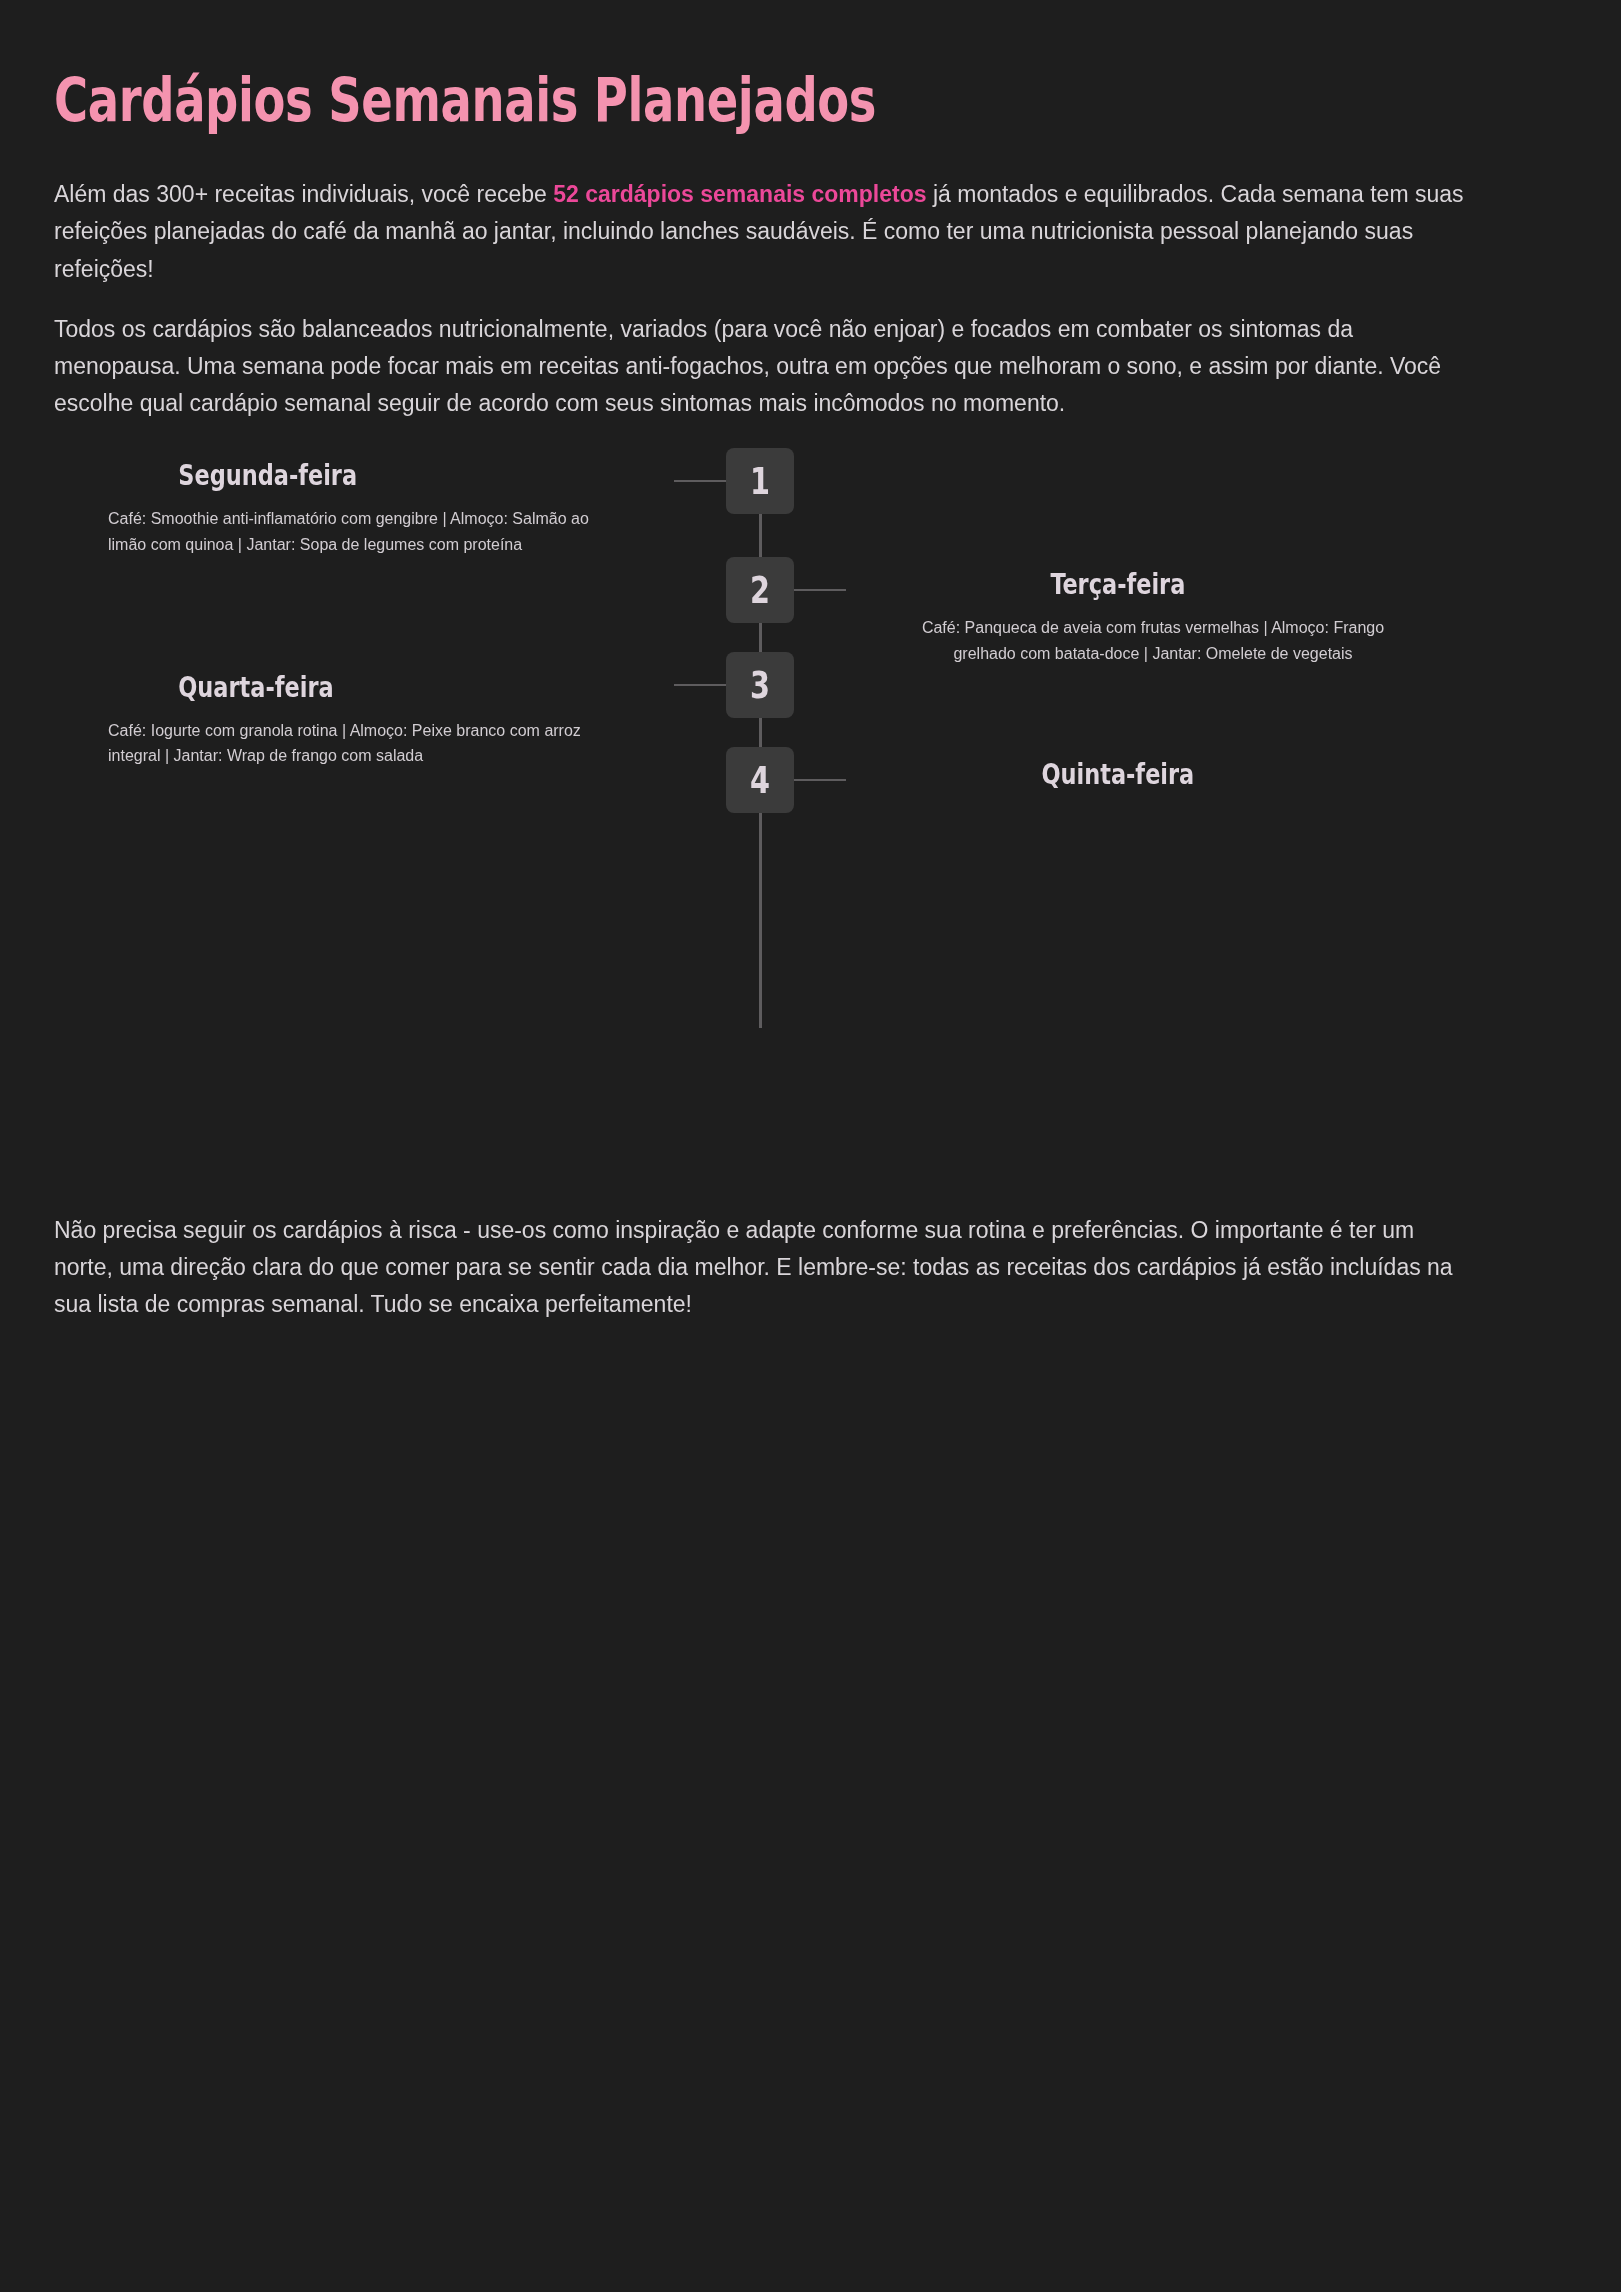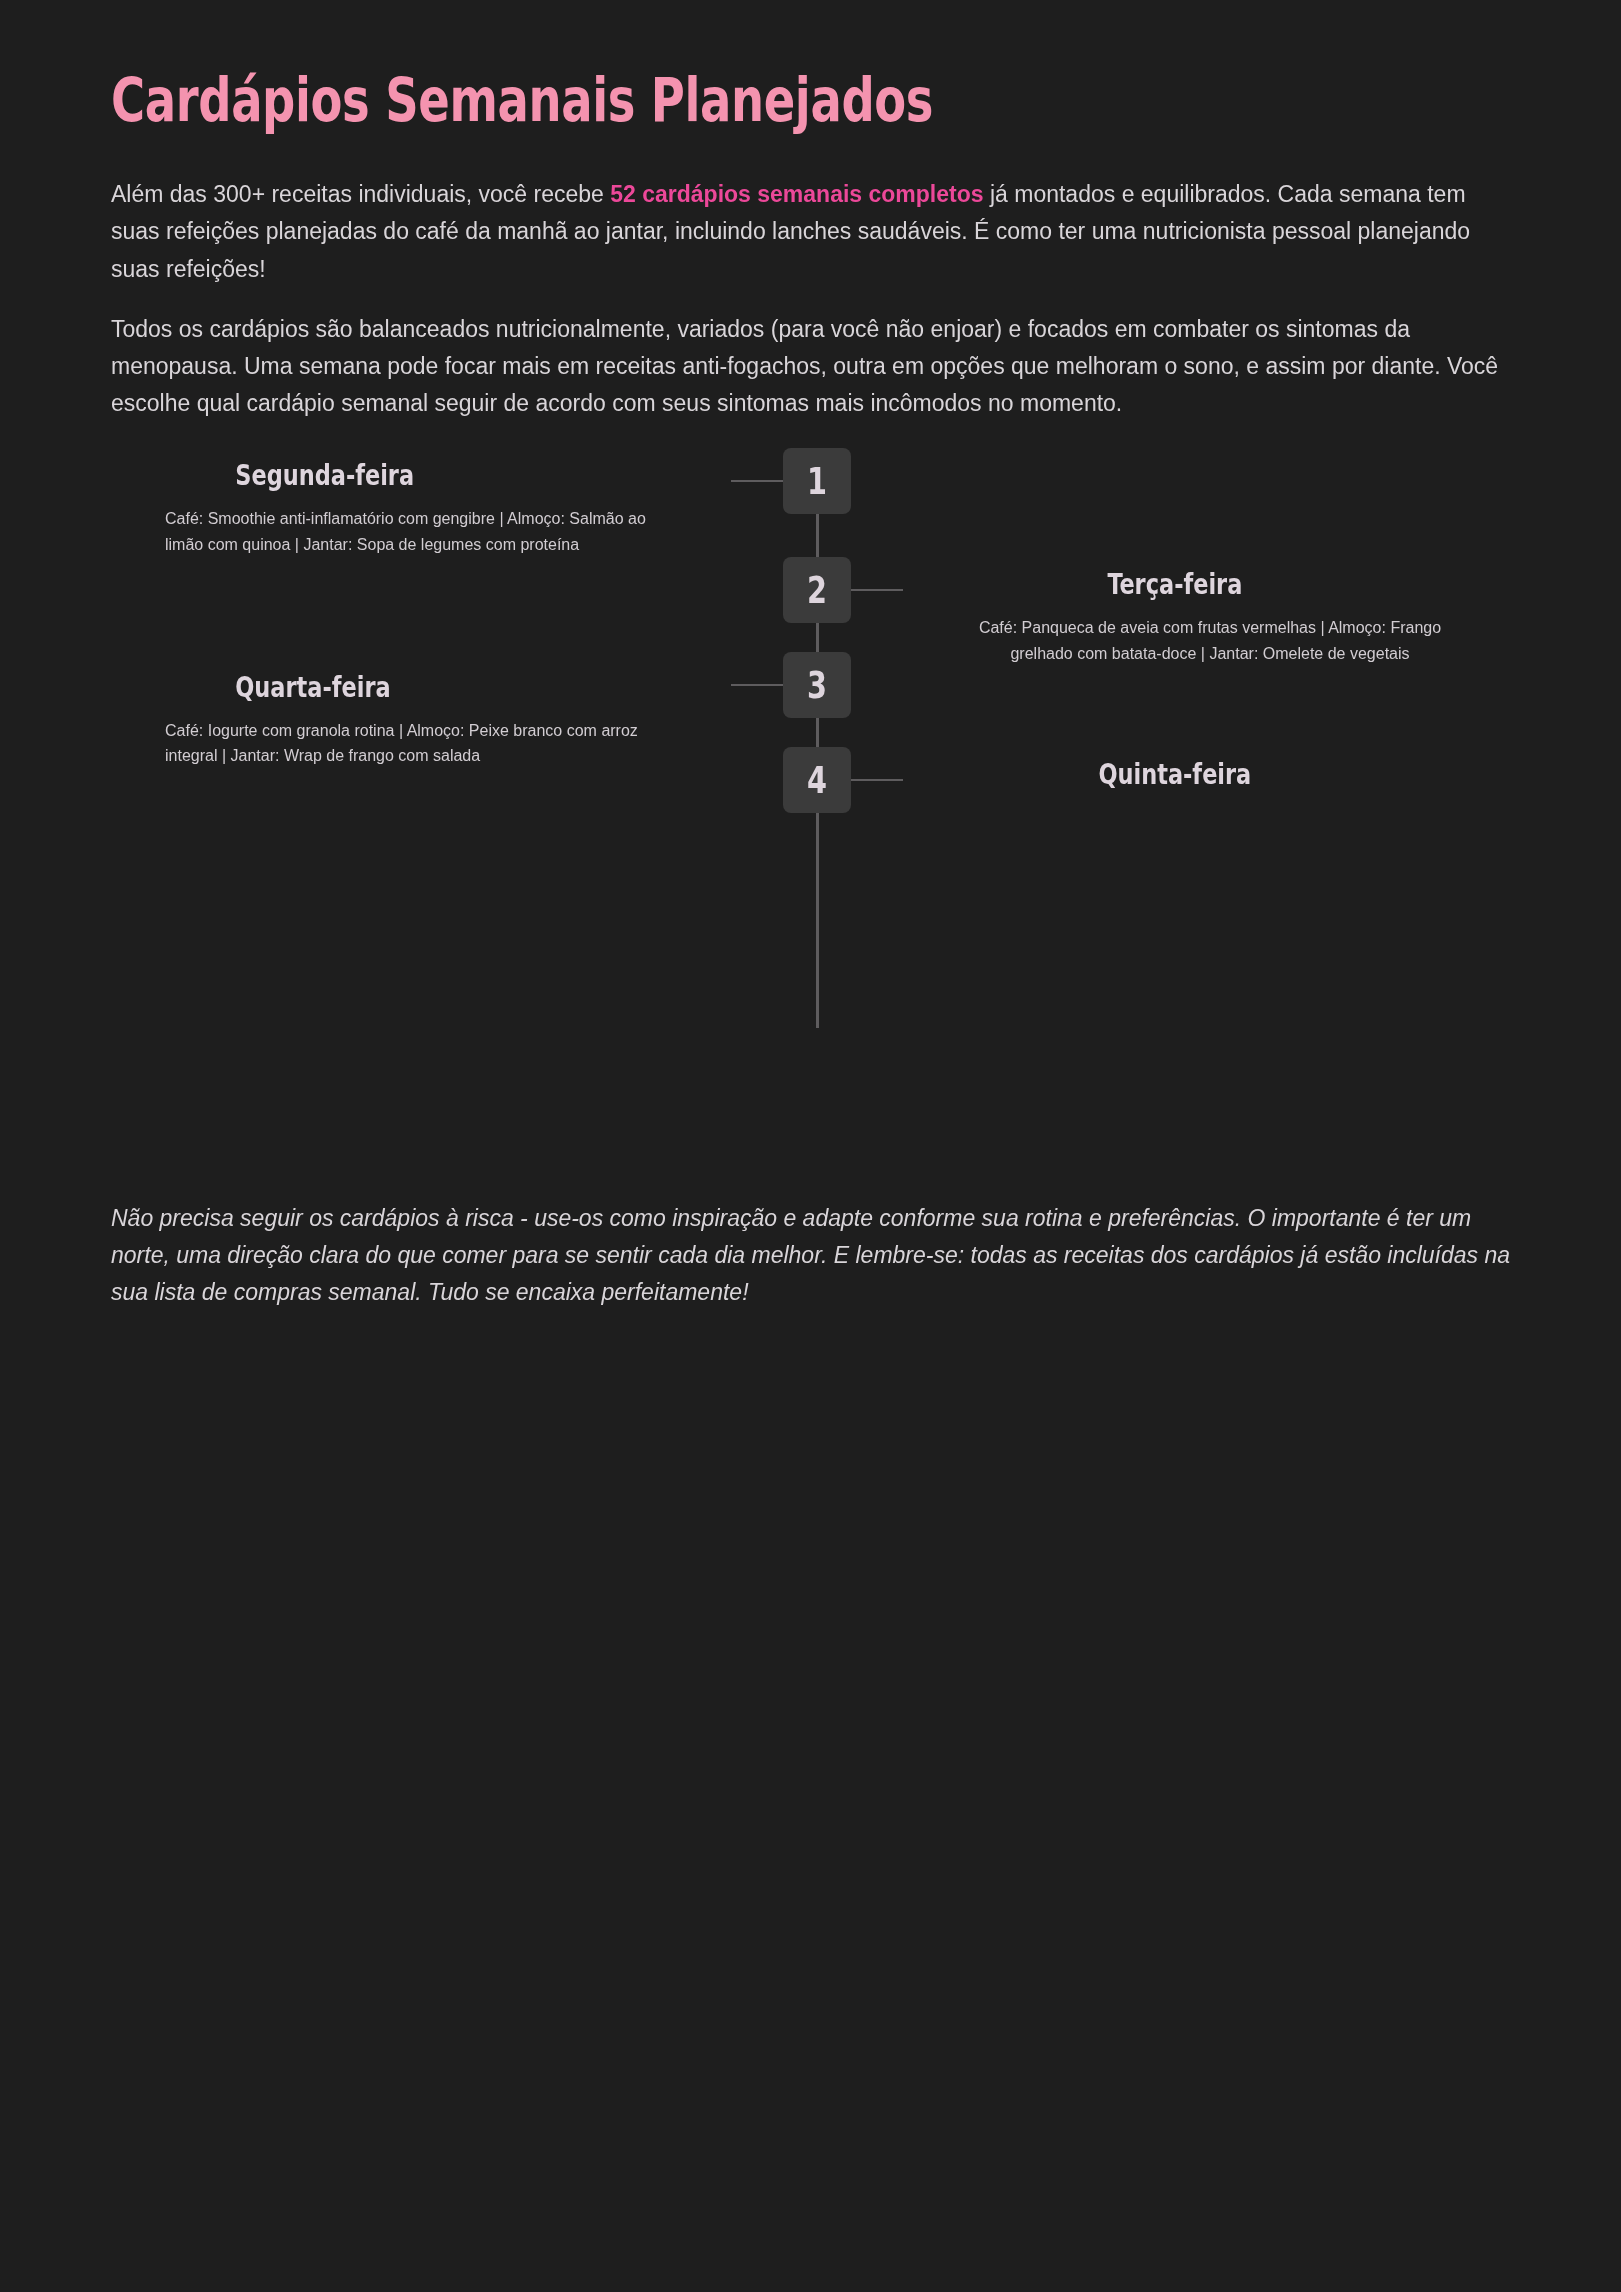--- a/index.html
+++ b/index.html
@@ -14,21 +14,21 @@
     font-family: "Liberation Sans", sans-serif;
     overflow: hidden;
   }
 
   .page {
     position: relative;
     width: 1622px;
     height: 2293px;
     background: #1e1e1e;
     box-sizing: border-box;
-    padding: 0 111px;
+    padding: 0 54px;
   }
 
   
   .page-title {
     margin: 0;
     padding-top: 70px;
     font-family: "DejaVu Sans Condensed", "Liberation Sans Narrow", "Liberation Sans", sans-serif;
     font-weight: 700;
     font-stretch: condensed;
     font-size: 60px;
@@ -44,21 +44,21 @@
   .body-par {
     margin: 0;
     color: #d9d5d9;
     font-size: 23px;
     line-height: 1.62;
     font-family: "Liberation Sans", sans-serif;
     max-width: 1411px;
   }
   .par-1 { margin-top: 45px; }
   .par-2 { margin-top: 23px; }
-  .par-3 { margin-top: 36px; font-style: italic; }
+  .par-3 { margin-top: 48px; }
   .body-par b {
     font-weight: 700;
     color: #ec4899;
   }
 
   
   .timeline {
     position: relative;
     margin-top: 25px;
     height: 716px;

